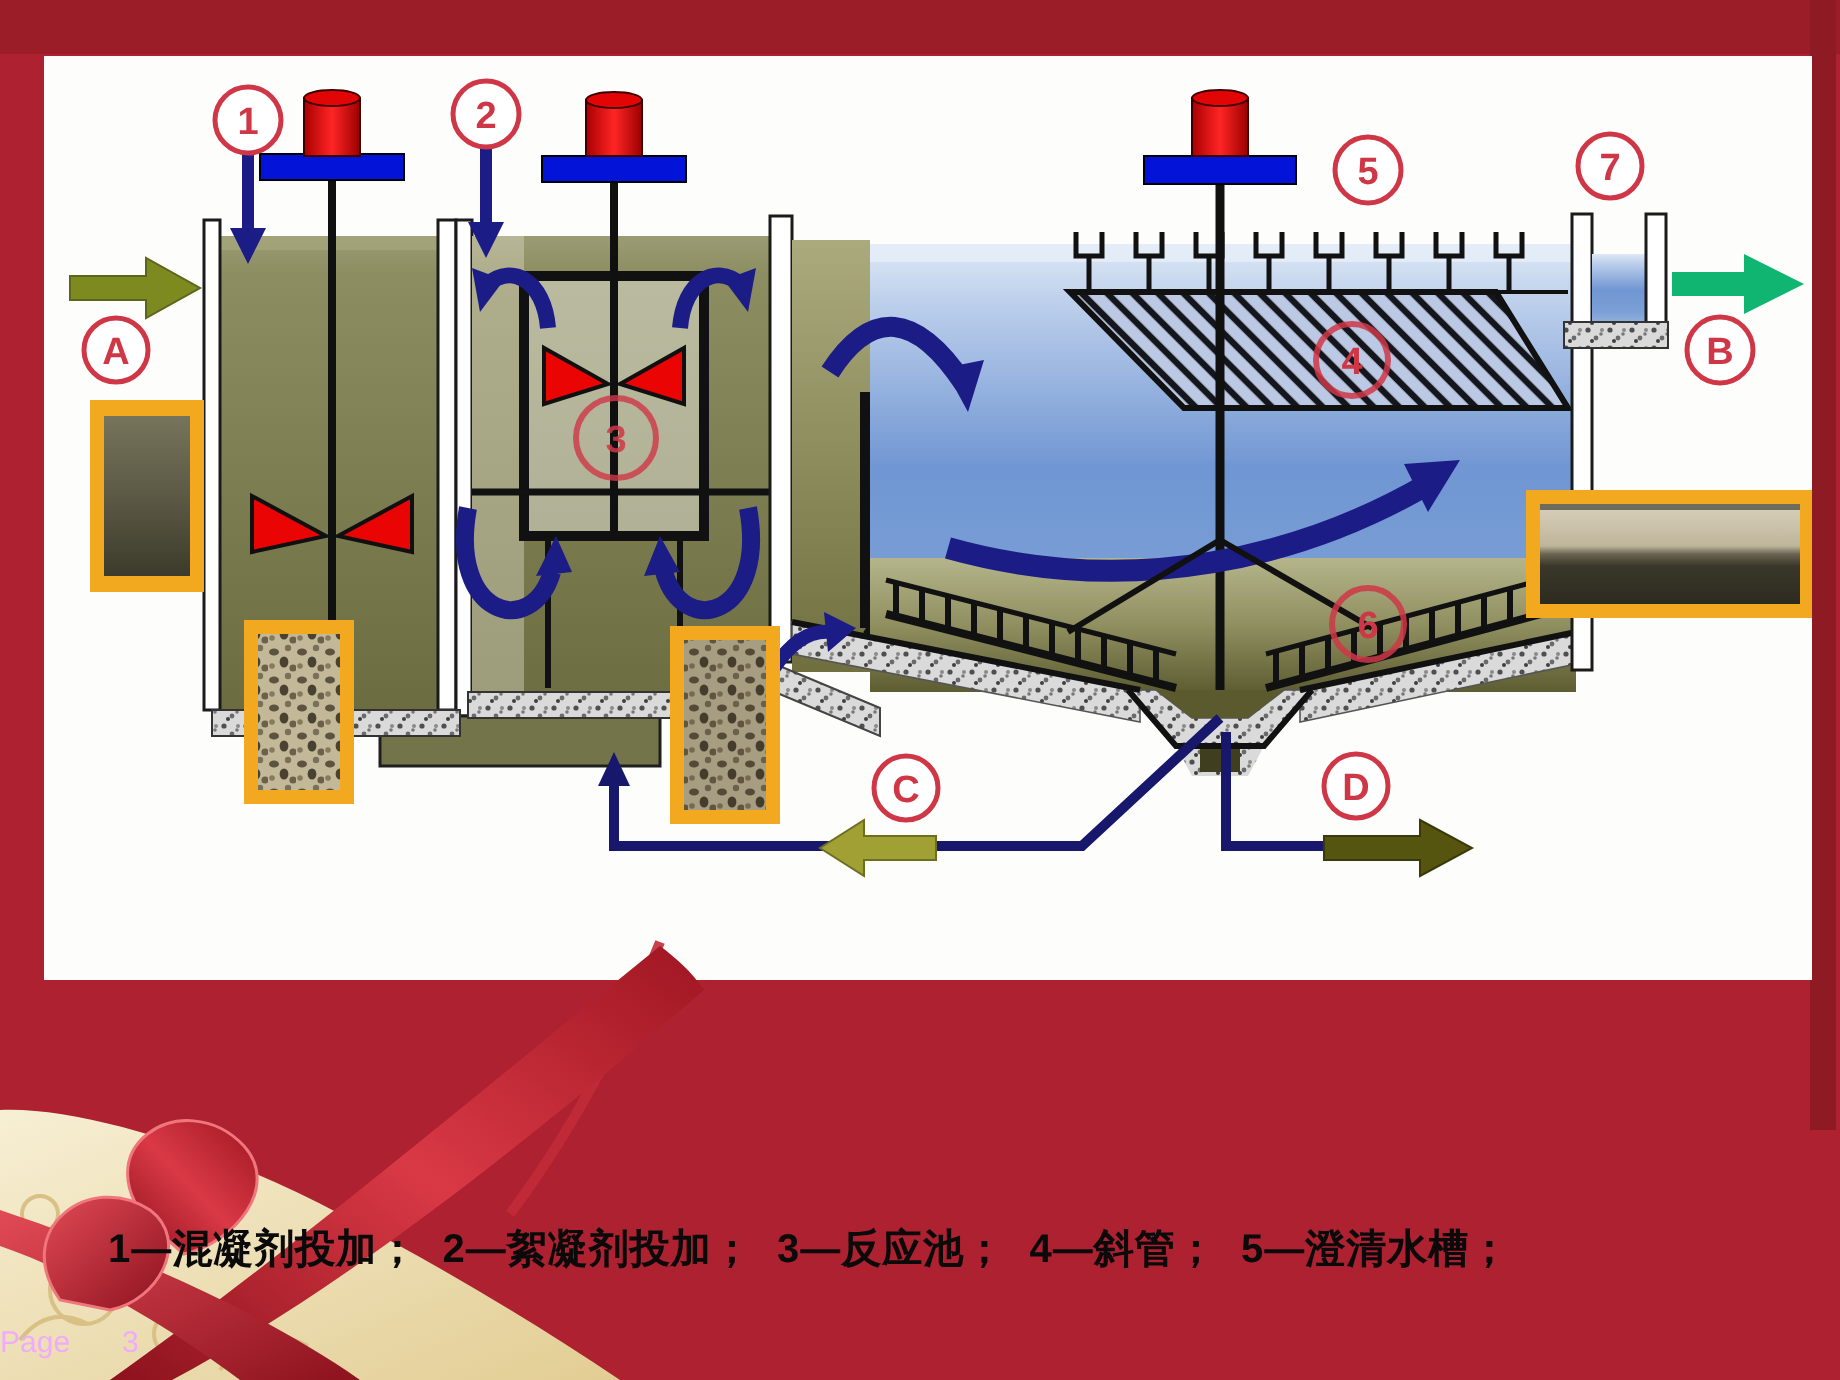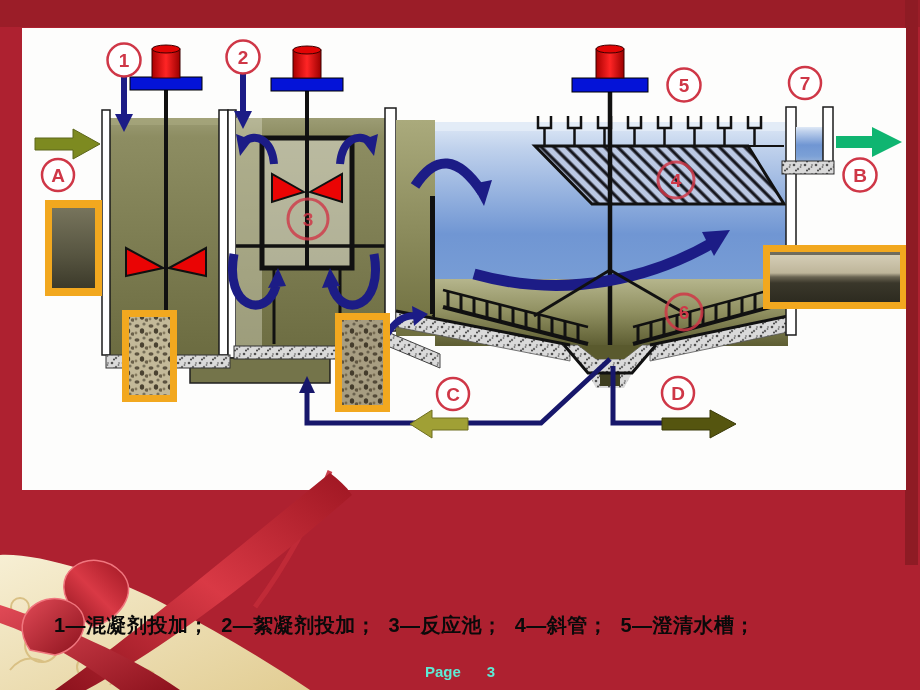--- a/index.html
+++ b/index.html
@@ -14,22 +14,22 @@
     position:absolute;left:22px;top:28px;width:884px;height:462px;
     background:#fdfdfc;
   }
   .panel svg{display:block;}
   .legend{
     position:absolute;left:54px;top:553px;width:830px;
     color:#0a0a0a;font-weight:bold;font-size:20px;line-height:29px;
     white-space:pre-wrap;letter-spacing:.5px;
   }
   .footer{
-    position:absolute;left:0;right:0;bottom:10px;text-align:center;
-    color:#5eead4;font-weight:bold;font-size:15px;
+    position:absolute;left:0;right:0;bottom:10px;text-align:left;
+    color:#f0abfc;font-weight:normal;font-size:15px;
   }
   .footer .num{margin-left:26px;}
   .deco{position:absolute;left:0;bottom:0;pointer-events:none;}
   .mk{font:bold 19px "Liberation Sans",sans-serif;fill:#cf3747;text-anchor:middle;}
 </style>
 </head>
 <body>
 
 <div class="slide">
   <div class="top-strip"></div>

